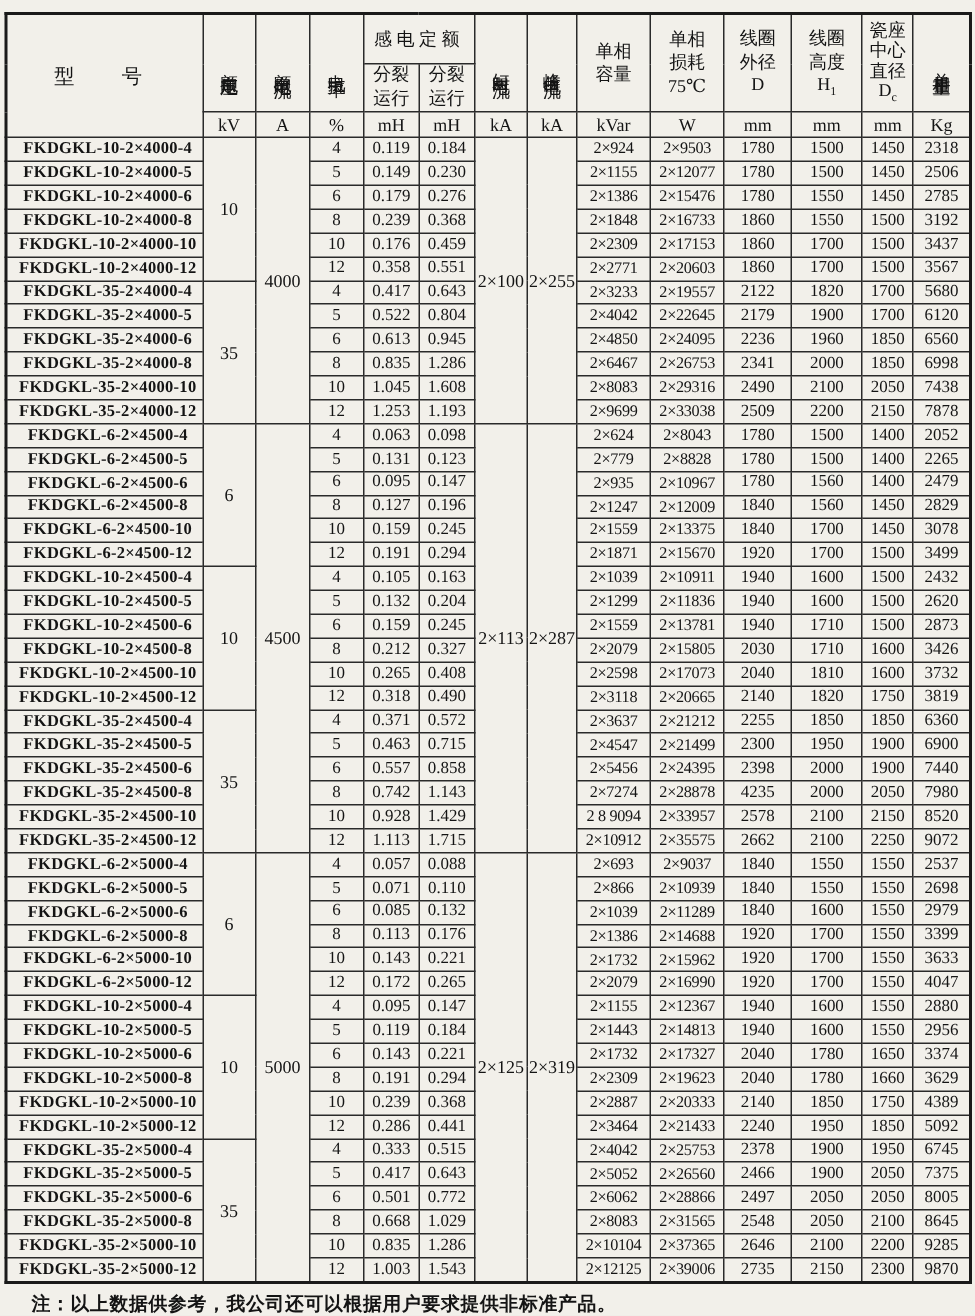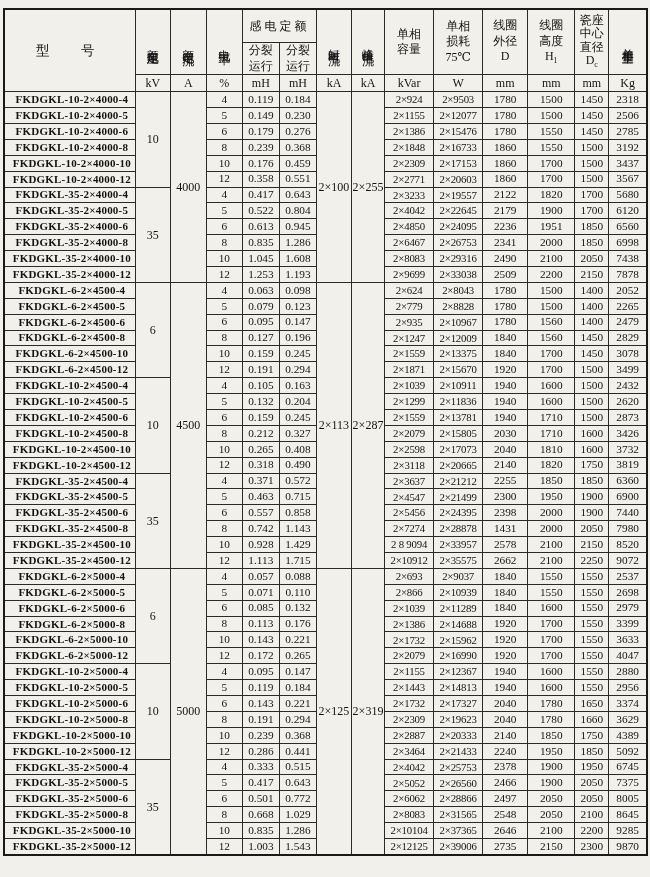--- a/index.html
+++ b/index.html
@@ -7,21 +7,21 @@
   .page{
     width:650px;height:877px;background:#f2f0ea;box-sizing:border-box;
     padding:8px 2px 0 3px;
     font-family:"Liberation Serif","DejaVu Serif",serif;color:#141414;
     position:relative;overflow:hidden;
   }
   table{border-collapse:collapse;table-layout:fixed;width:645px;border:2.5px solid #1a1a1a;}
   th,td{border:1px solid #2a2a2a;text-align:center;vertical-align:middle;padding:0;overflow:hidden;}
   thead th{font-weight:normal;font-size:12px;}
   .h1 th{height:32px;}
-  .h2 th{height:31px;}
+  .h2 th{height:31px;font-family:Liberation Mono, monospace;}
   .units th{height:16px;font-size:12px;}
   .model-head{font-size:13.5px;letter-spacing:9px;}
   .group-head{letter-spacing:3px;font-family:Liberation Mono, monospace;}
   .vert{writing-mode:vertical-lr;text-orientation:upright;margin:0 auto;letter-spacing:1.5px;font-size:12px;line-height:1;}
   .w2{width:27px;margin:0 auto;word-break:break-all;line-height:1.3;font-size:12px;}
   .w2.tight{line-height:1.12;}
   .sym{font-size:12px;line-height:1.1;}
   sub{font-size:8px;}
   tbody td{height:14.9px;font-size:11.3px;line-height:1;}
   td.model{text-align:center;padding-left:4px;font-weight:bold;font-size:11px;white-space:nowrap;letter-spacing:0.2px;}
@@ -219,21 +219,21 @@
           <td>6120</td>
         </tr>
         <tr>
           <td class="model">FKDGKL-35-2×4000-6</td>
           <td>6</td>
           <td>0.613</td>
           <td>0.945</td>
           <td class="num">2×4850</td>
           <td class="num">2×24095</td>
           <td>2236</td>
-          <td>1951</td>
+          <td>1960</td>
           <td>1850</td>
           <td>6560</td>
         </tr>
         <tr>
           <td class="model">FKDGKL-35-2×4000-8</td>
           <td>8</td>
           <td>0.835</td>
           <td>1.286</td>
           <td class="num">2×6467</td>
           <td class="num">2×26753</td>
@@ -278,21 +278,21 @@
           <td class="num">2×624</td>
           <td class="num">2×8043</td>
           <td>1780</td>
           <td>1500</td>
           <td>1400</td>
           <td>2052</td>
         </tr>
         <tr>
           <td class="model">FKDGKL-6-2×4500-5</td>
           <td>5</td>
-          <td>0.079</td>
+          <td>0.131</td>
           <td>0.123</td>
           <td class="num">2×779</td>
           <td class="num">2×8828</td>
           <td>1780</td>
           <td>1500</td>
           <td>1400</td>
           <td>2265</td>
         </tr>
         <tr>
           <td class="model">FKDGKL-6-2×4500-6</td>
@@ -452,21 +452,21 @@
           <td>1900</td>
           <td>7440</td>
         </tr>
         <tr>
           <td class="model">FKDGKL-35-2×4500-8</td>
           <td>8</td>
           <td>0.742</td>
           <td>1.143</td>
           <td class="num">2×7274</td>
           <td class="num">2×28878</td>
-          <td>1431</td>
+          <td>4235</td>
           <td>2000</td>
           <td>2050</td>
           <td>7980</td>
         </tr>
         <tr>
           <td class="model">FKDGKL-35-2×4500-10</td>
           <td>10</td>
           <td>0.928</td>
           <td>1.429</td>
           <td class="num">2 8 9094</td>
@@ -705,13 +705,14 @@
           <td>1.543</td>
           <td class="num">2×12125</td>
           <td class="num">2×39006</td>
           <td>2735</td>
           <td>2150</td>
           <td>2300</td>
           <td>9870</td>
         </tr>
       </tbody>
   </table>
+  <div class="note">注：以上数据供参考，我公司还可以根据用户要求提供非标准产品。</div>
 </div>
 
 </body></html>

